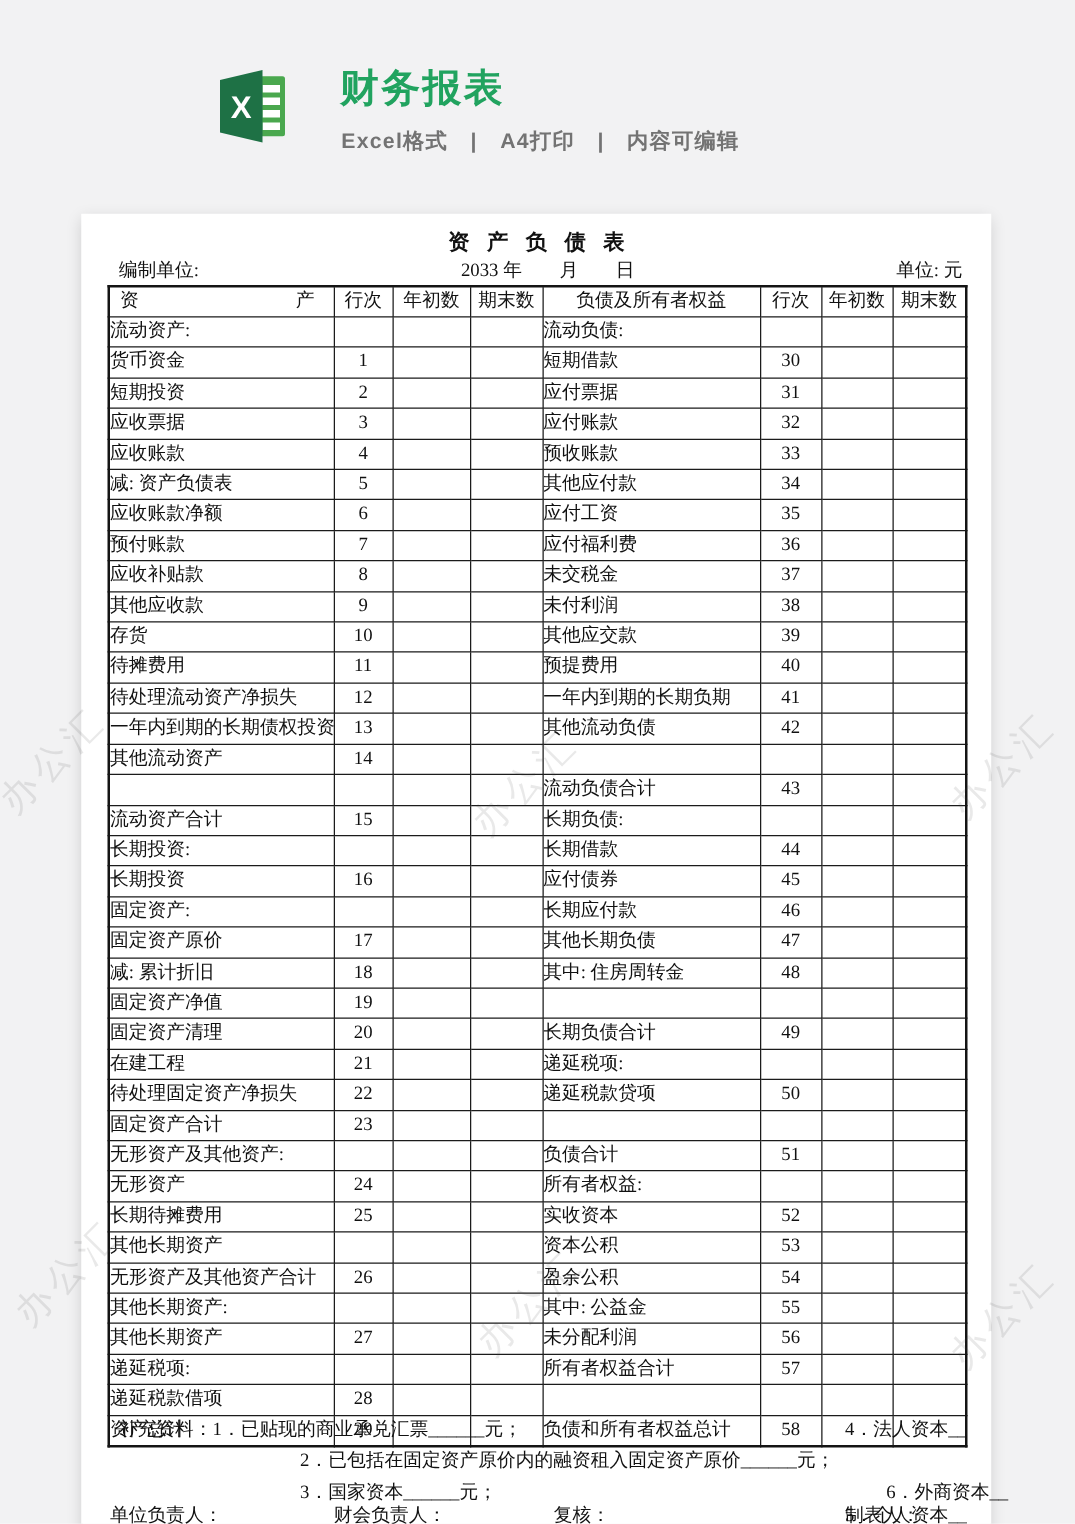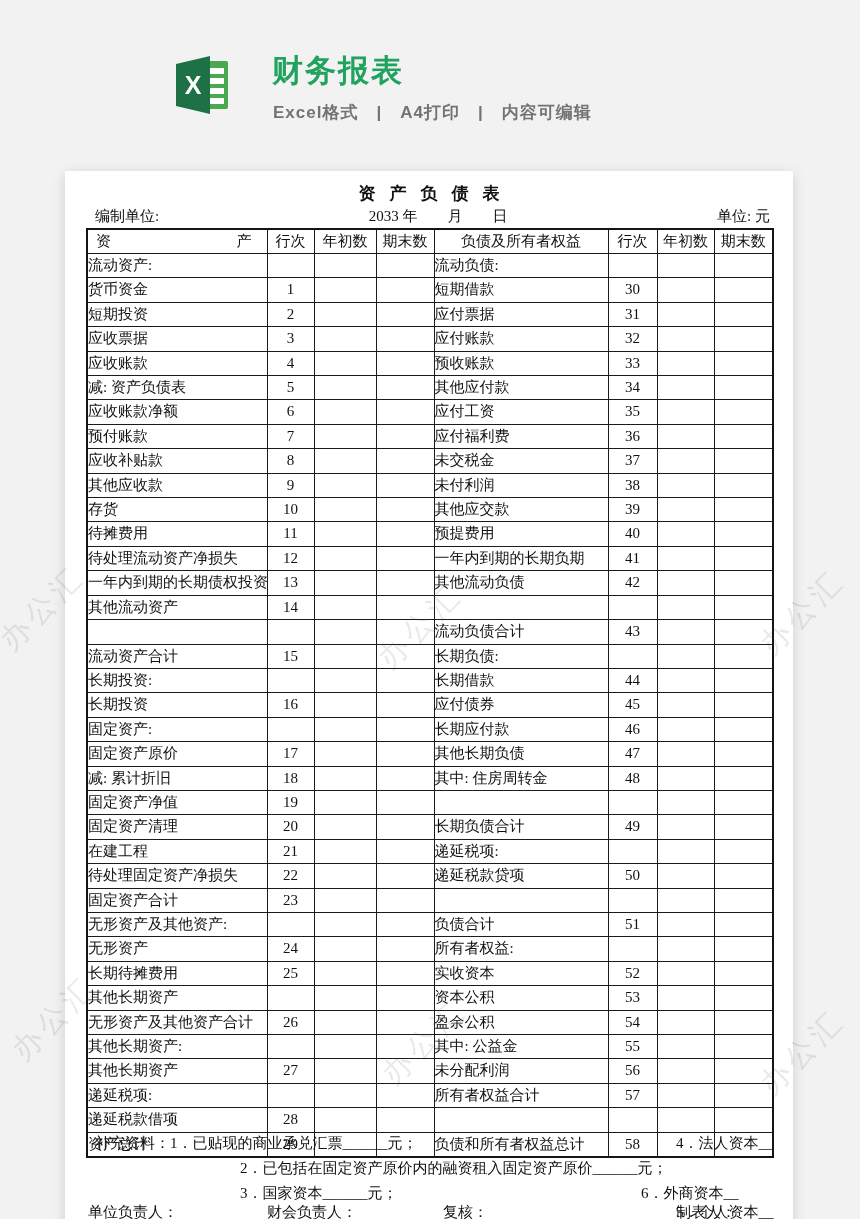--- a/index.html
+++ b/index.html
@@ -61,21 +61,21 @@
   .ind1 { padding-left:13px; }
   .ind2 { padding-left:27px; }
   .ind3 { padding-left:45px; }
   
   .note { position:absolute; font-size:15px; color:#111; white-space:nowrap; }
   .n1 { left:30px;  top:963px; }
   .n2 { left:175px; top:988px; }
   .n3 { left:175px; top:1013px; }
   .n4 { left:611px; top:963px; }
   .n5 { left:611px; top:988px;margin-top:44px; }
-  .n6 { left:576px; top:1013px; }
+  .n6 { left:644px; top:1013px; }
   .sig { position:absolute; top:1032px; font-size:15px; color:#111; white-space:nowrap; }
   .s1 { left:23px; } .s2 { left:202px; } .s3 { left:378px; } .s4 { left:611px; }
   
   .wm {
     position:absolute; z-index:9; pointer-events:none;
     font-family:"Liberation Sans","DejaVu Sans",sans-serif;
     font-size:30px; letter-spacing:5px; color:rgba(70,70,70,.12);
     transform:rotate(-45deg); white-space:nowrap;
   }
   .wm1 { left:-10px; top:588px; }

